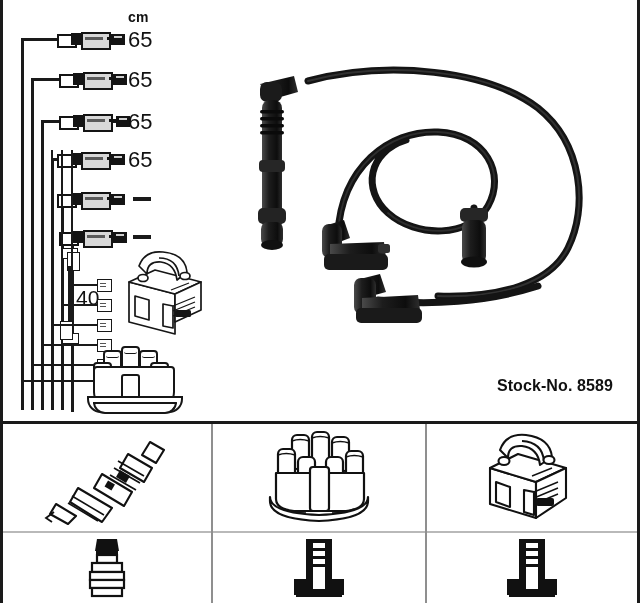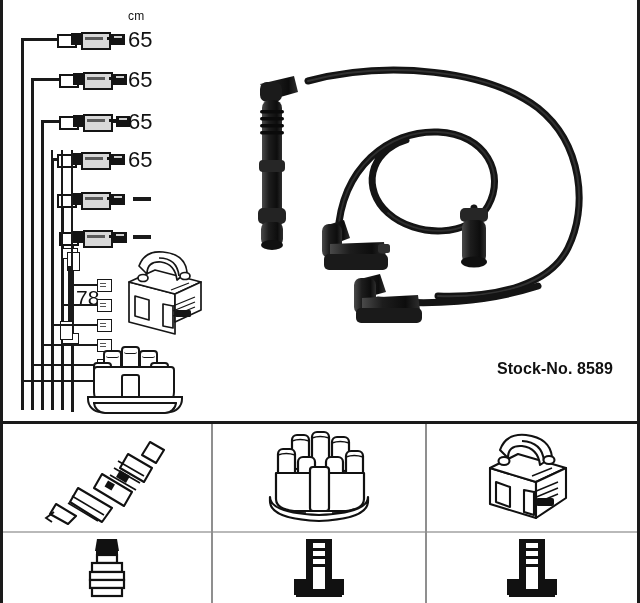--- a/index.html
+++ b/index.html
@@ -9,21 +9,21 @@
   .sheet{position:absolute;left:0;top:0;width:640px;height:603px;background:#fff;}
 
   
   .frame-l{position:absolute;left:0;top:0;width:3px;height:603px;background:#1a1a1a;}
   .frame-r{position:absolute;right:0;top:0;width:3px;height:603px;background:#1a1a1a;}
 
   
   .upper{position:absolute;left:3px;top:0;width:634px;height:421px;}
 
   
-  .cm-head{position:absolute;left:125px;top:9px;font-size:12px;font-weight:normal;
+  .cm-head{position:absolute;left:125px;top:9px;font-size:14px;font-weight:bold;
            letter-spacing:.2px;}
 
   
   .sch{position:absolute;left:0;top:0;width:230px;height:421px;}
 
   .row{position:absolute;left:0;height:26px;}
   .lead-h{position:absolute;height:2.5px;background:#1a1a1a;}
   .lead-v{position:absolute;width:2.5px;background:#1a1a1a;}
 
   
@@ -74,21 +74,21 @@
 
   
   .coil-s{position:absolute;left:112px;top:248px;width:96px;height:92px;}
 
   
   .photo{position:absolute;left:235px;top:48px;width:395px;height:300px;}
 
   
   .label{position:absolute;right:24px;top:355px;text-align:right;}
   .label .part{font-size:25px;font-weight:bold;letter-spacing:.3px;line-height:1.1;}
-  .label .stock{font-size:16px;font-weight:bold;margin-top:5px;letter-spacing:.1px;}
+  .label .stock{font-size:16px;font-weight:bold;margin-top:22px;letter-spacing:.1px;}
 
   
   .grid-h1{position:absolute;left:0;top:421px;width:640px;height:3px;background:#1a1a1a;}
   .grid-h2{position:absolute;left:3px;top:531px;width:634px;height:2px;background:#b9b9b9;}
   .grid-v1{position:absolute;left:211px;top:424px;width:2px;height:179px;background:#8f8f8f;}
   .grid-v2{position:absolute;left:425px;top:424px;width:2px;height:179px;background:#8f8f8f;}
 
   .cell{position:absolute;display:flex;align-items:center;justify-content:center;}
   .cell-top{top:424px;height:107px;}
   .cell-bot{top:533px;height:70px;}
@@ -223,21 +223,21 @@
     <div class="cable78">
       <div class="boot-r" style="left:8px;top:0px;">
         <div class="h"></div>
           <div class="v"></div>
       </div>
       <div class="c78-line"></div>
       <div class="boot-r" style="left:8px;top:76px;transform:rotate(180deg);">
         <div class="h"></div>
           <div class="v"></div>
       </div>
-      <div class="lbl78">78</div>
+      <div class="lbl78">40</div>
     </div>
 
     <div class="fan">
       <div class="v" style="left:18px;top:0px;height:232px;"></div>
       <div class="v" style="left:28px;top:0px;height:216px;"></div>
       <div class="v" style="left:38px;top:0px;height:196px;"></div>
       <div class="v" style="left:48px;top:0px;height:176px;"></div>
       <div class="v" style="left:58px;top:0px;height:156px;"></div>
       <div class="v" style="left:68px;top:0px;height:136px;"></div>
 

